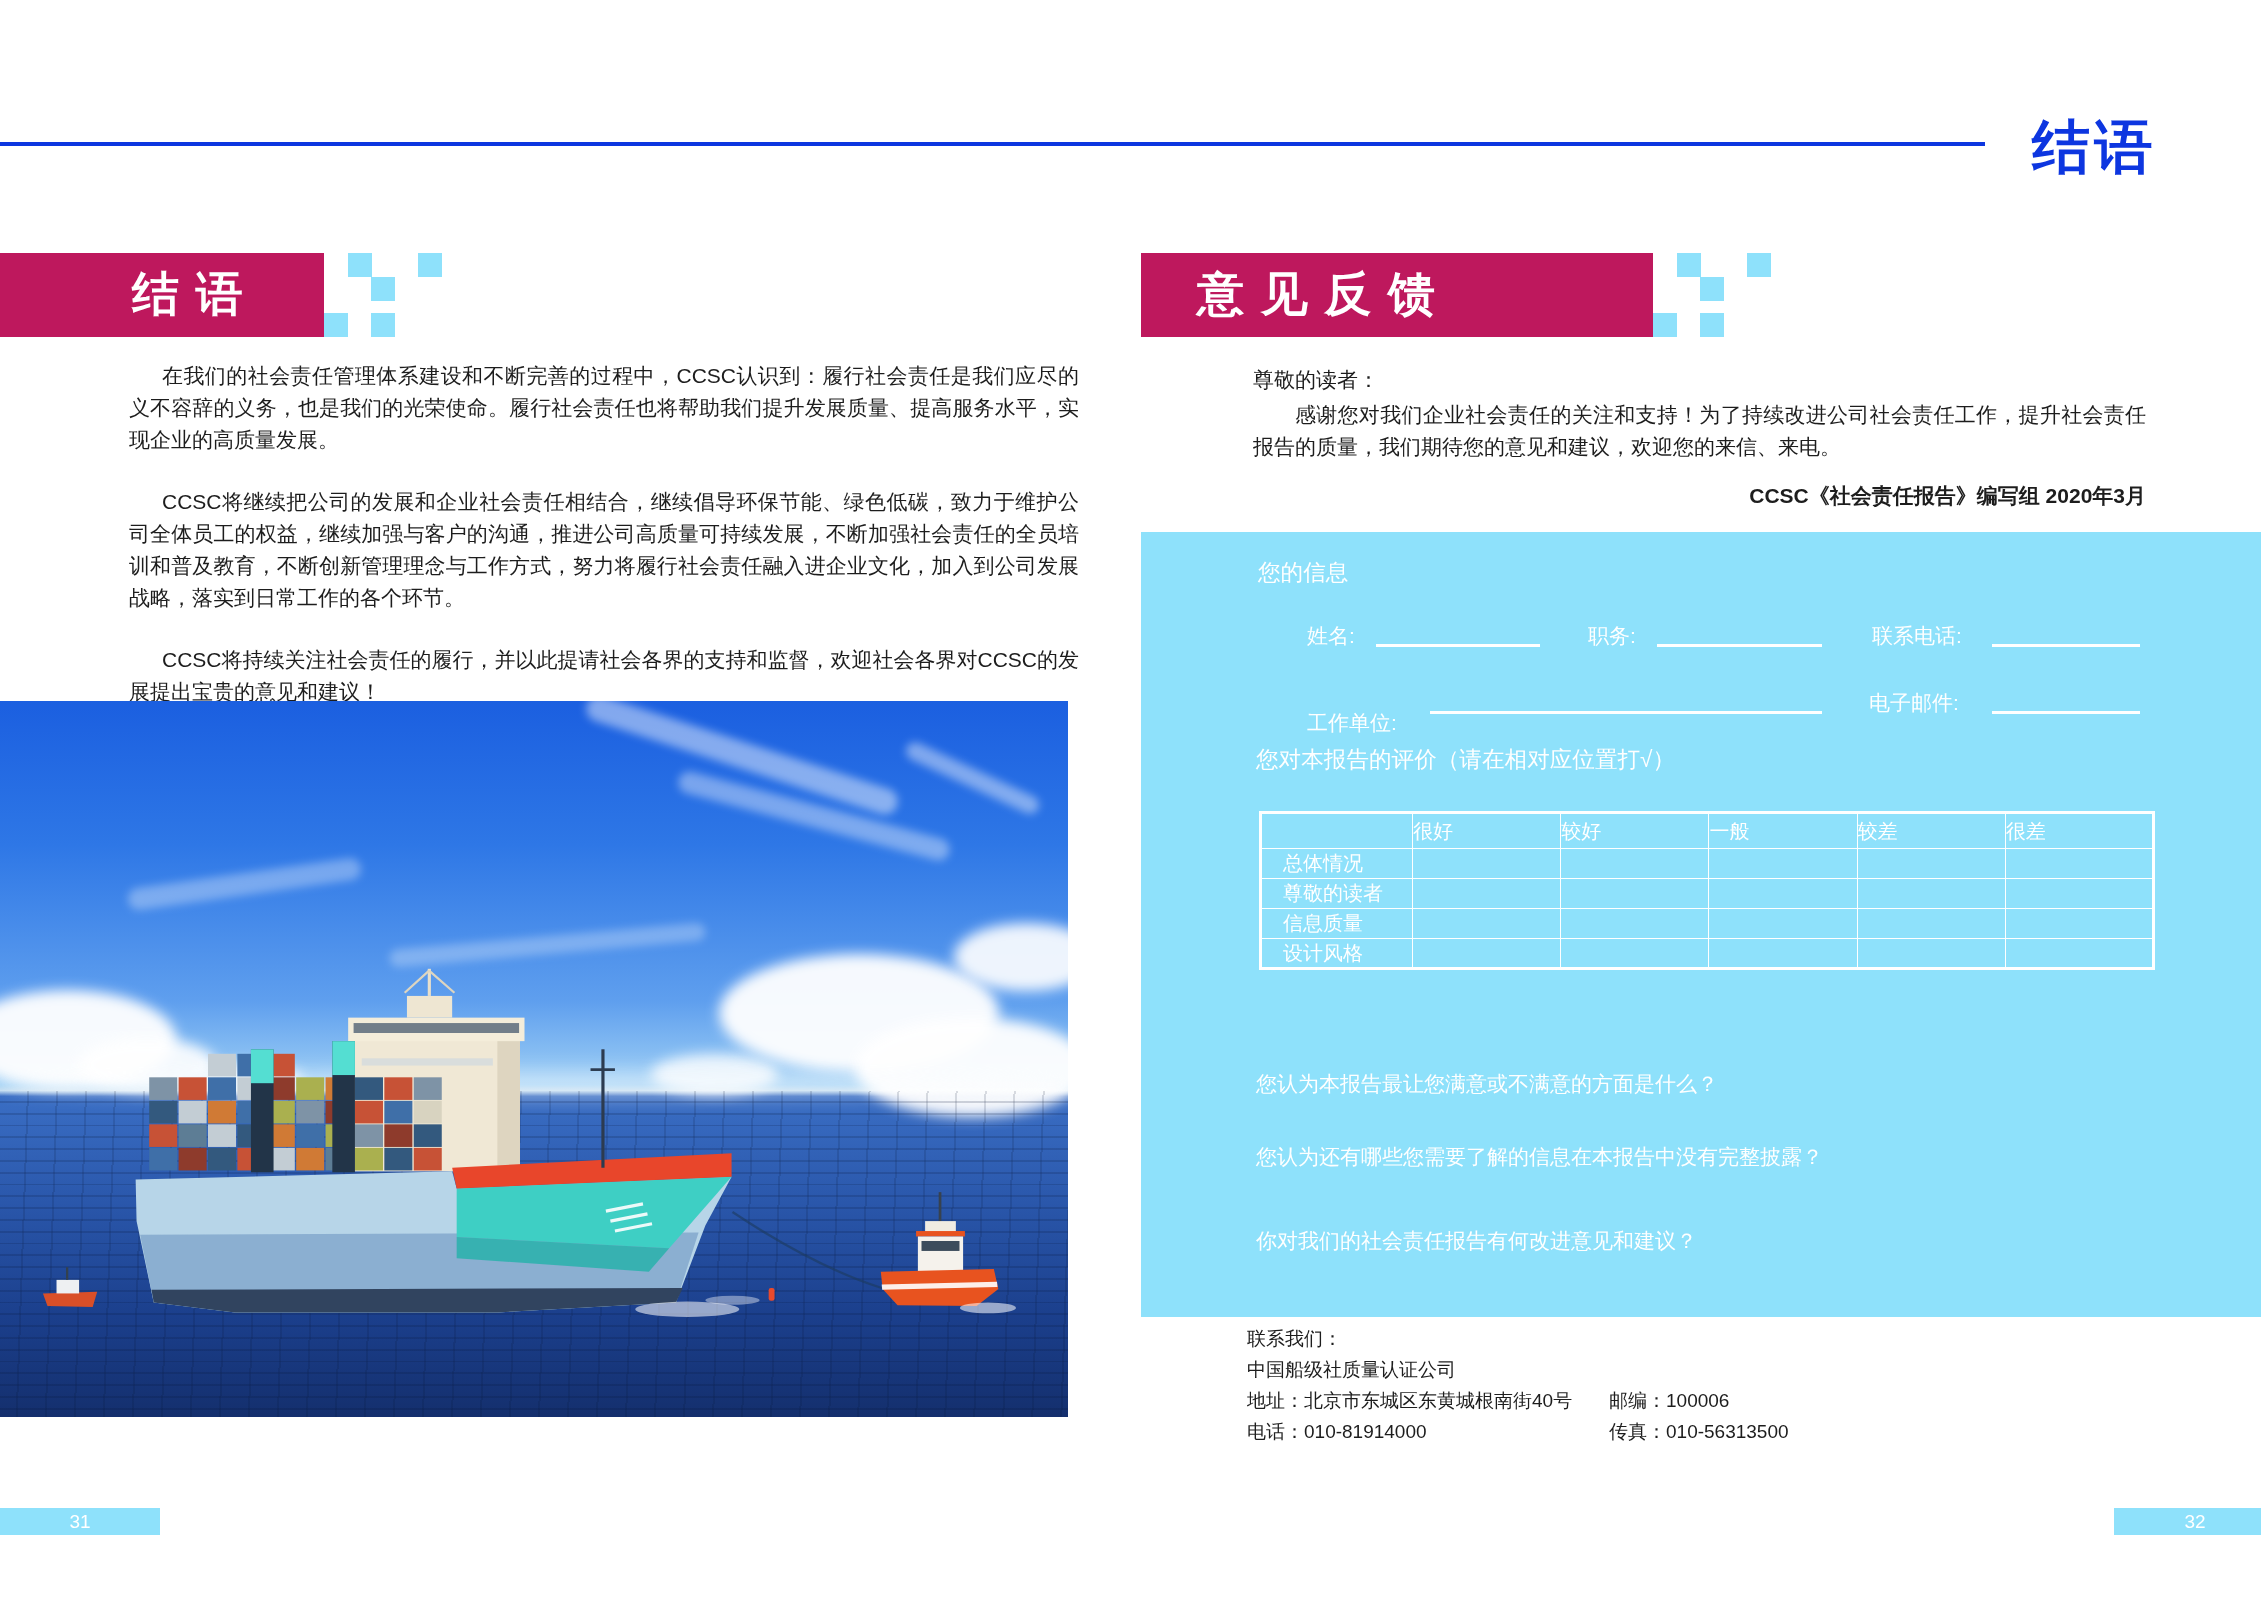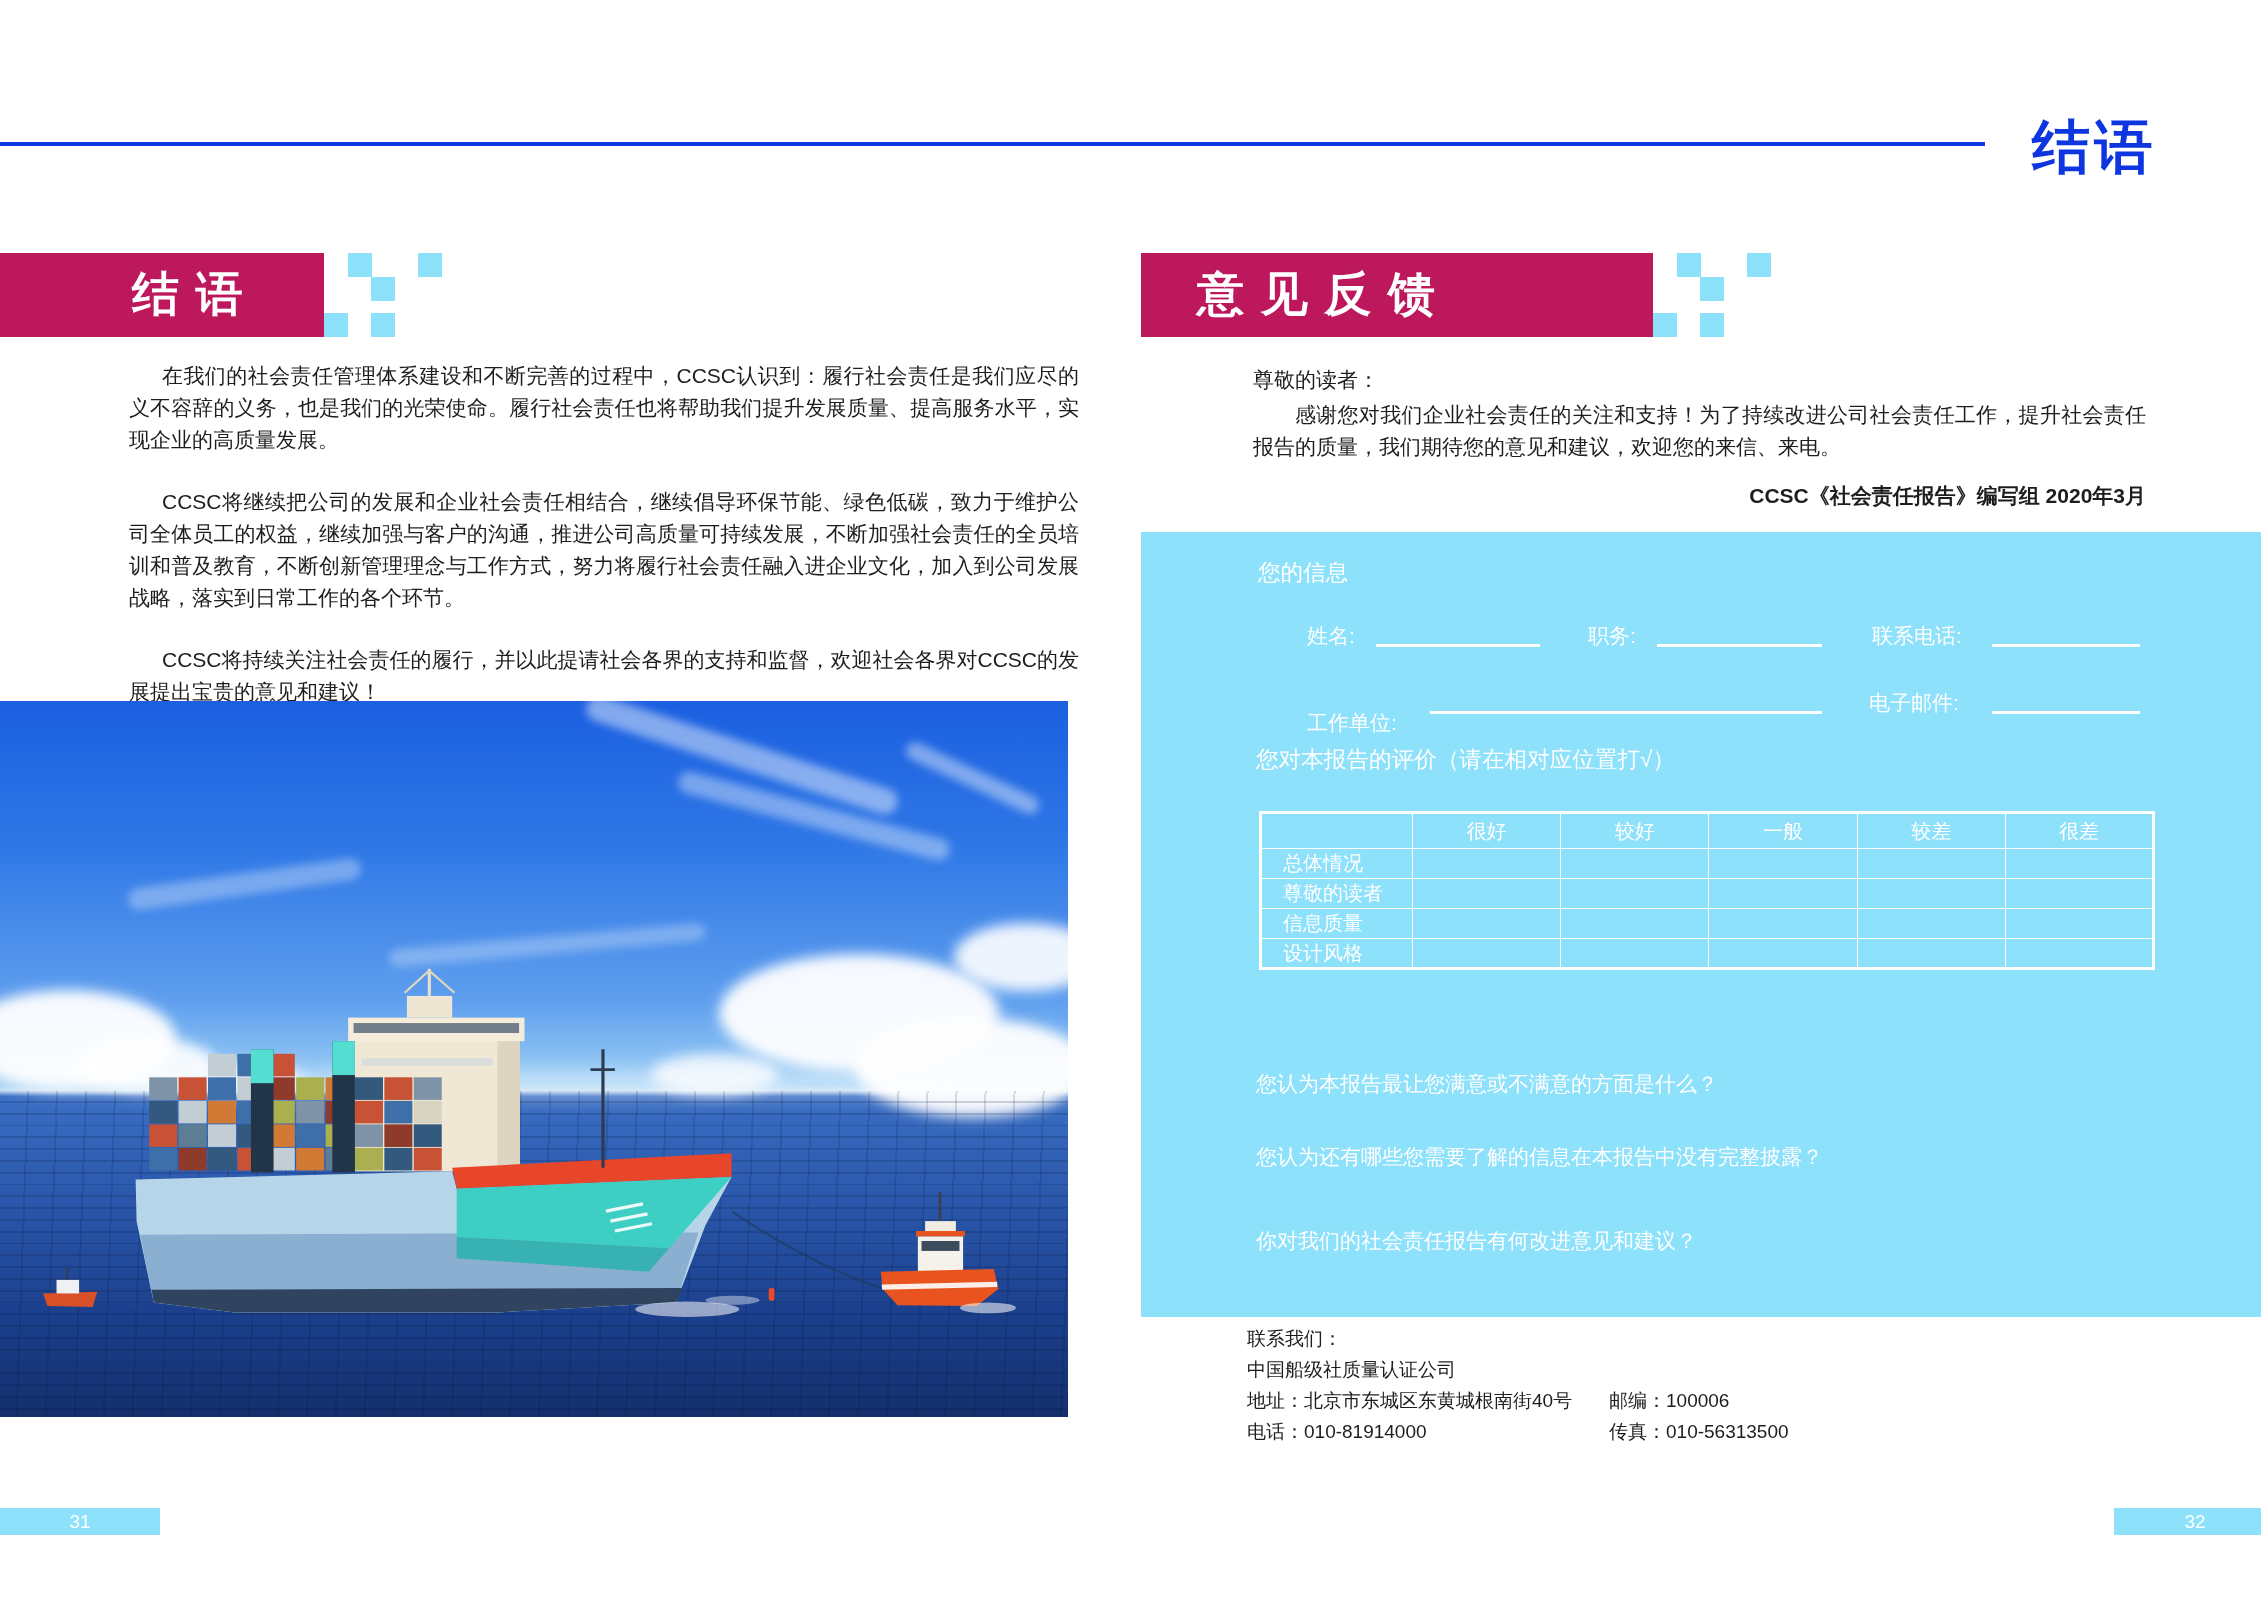--- a/index.html
+++ b/index.html
@@ -45,21 +45,21 @@
   
   .panel { position:absolute; left:1141px; top:532px; width:1136px; height:785px; background:#8ee1fb; color:#ffffff; }
   .panel .info-title { position:absolute; left:117px; top:25px; font-size:22.6px; }
   .panel .field-label { position:absolute; font-size:21px; white-space:nowrap; }
   .panel .field-line { position:absolute; height:2.7px; background:#ffffff; }
   .panel .rating-prompt { position:absolute; left:115px; top:212px; font-size:22.6px; }
   .rating-table { position:absolute; left:118px; top:279px; width:896px;
     border-collapse:collapse; table-layout:fixed; }
   .rating-table { border:3.6px solid #ffffff; }
   .rating-table th, .rating-table td { border:1.8px solid #ffffff; font-size:20px; font-weight:normal; color:#ffffff; }
-  .rating-table th { height:36px; text-align:center; }
+  .rating-table th { height:36px; text-align:left; }
   .rating-table td { height:30px; }
   .rating-table td.row-label { padding-left:21px; text-align:left; }
   .panel .question { position:absolute; left:115px; width:968px; font-size:21px; }
   .q1 { top:538px; } .q2 { top:611px; } .q3 { top:695px; }
   
   .contact { position:absolute; left:1247px; top:1323px; width:950px; font-size:19px; line-height:31px; }
   .contact .row { position:relative; height:31px; }
   .contact .col2 { position:absolute; left:362px; top:0; }
   
   .pagenum-bar { position:absolute; top:1508px; height:27px; background:#8ee1fb;

